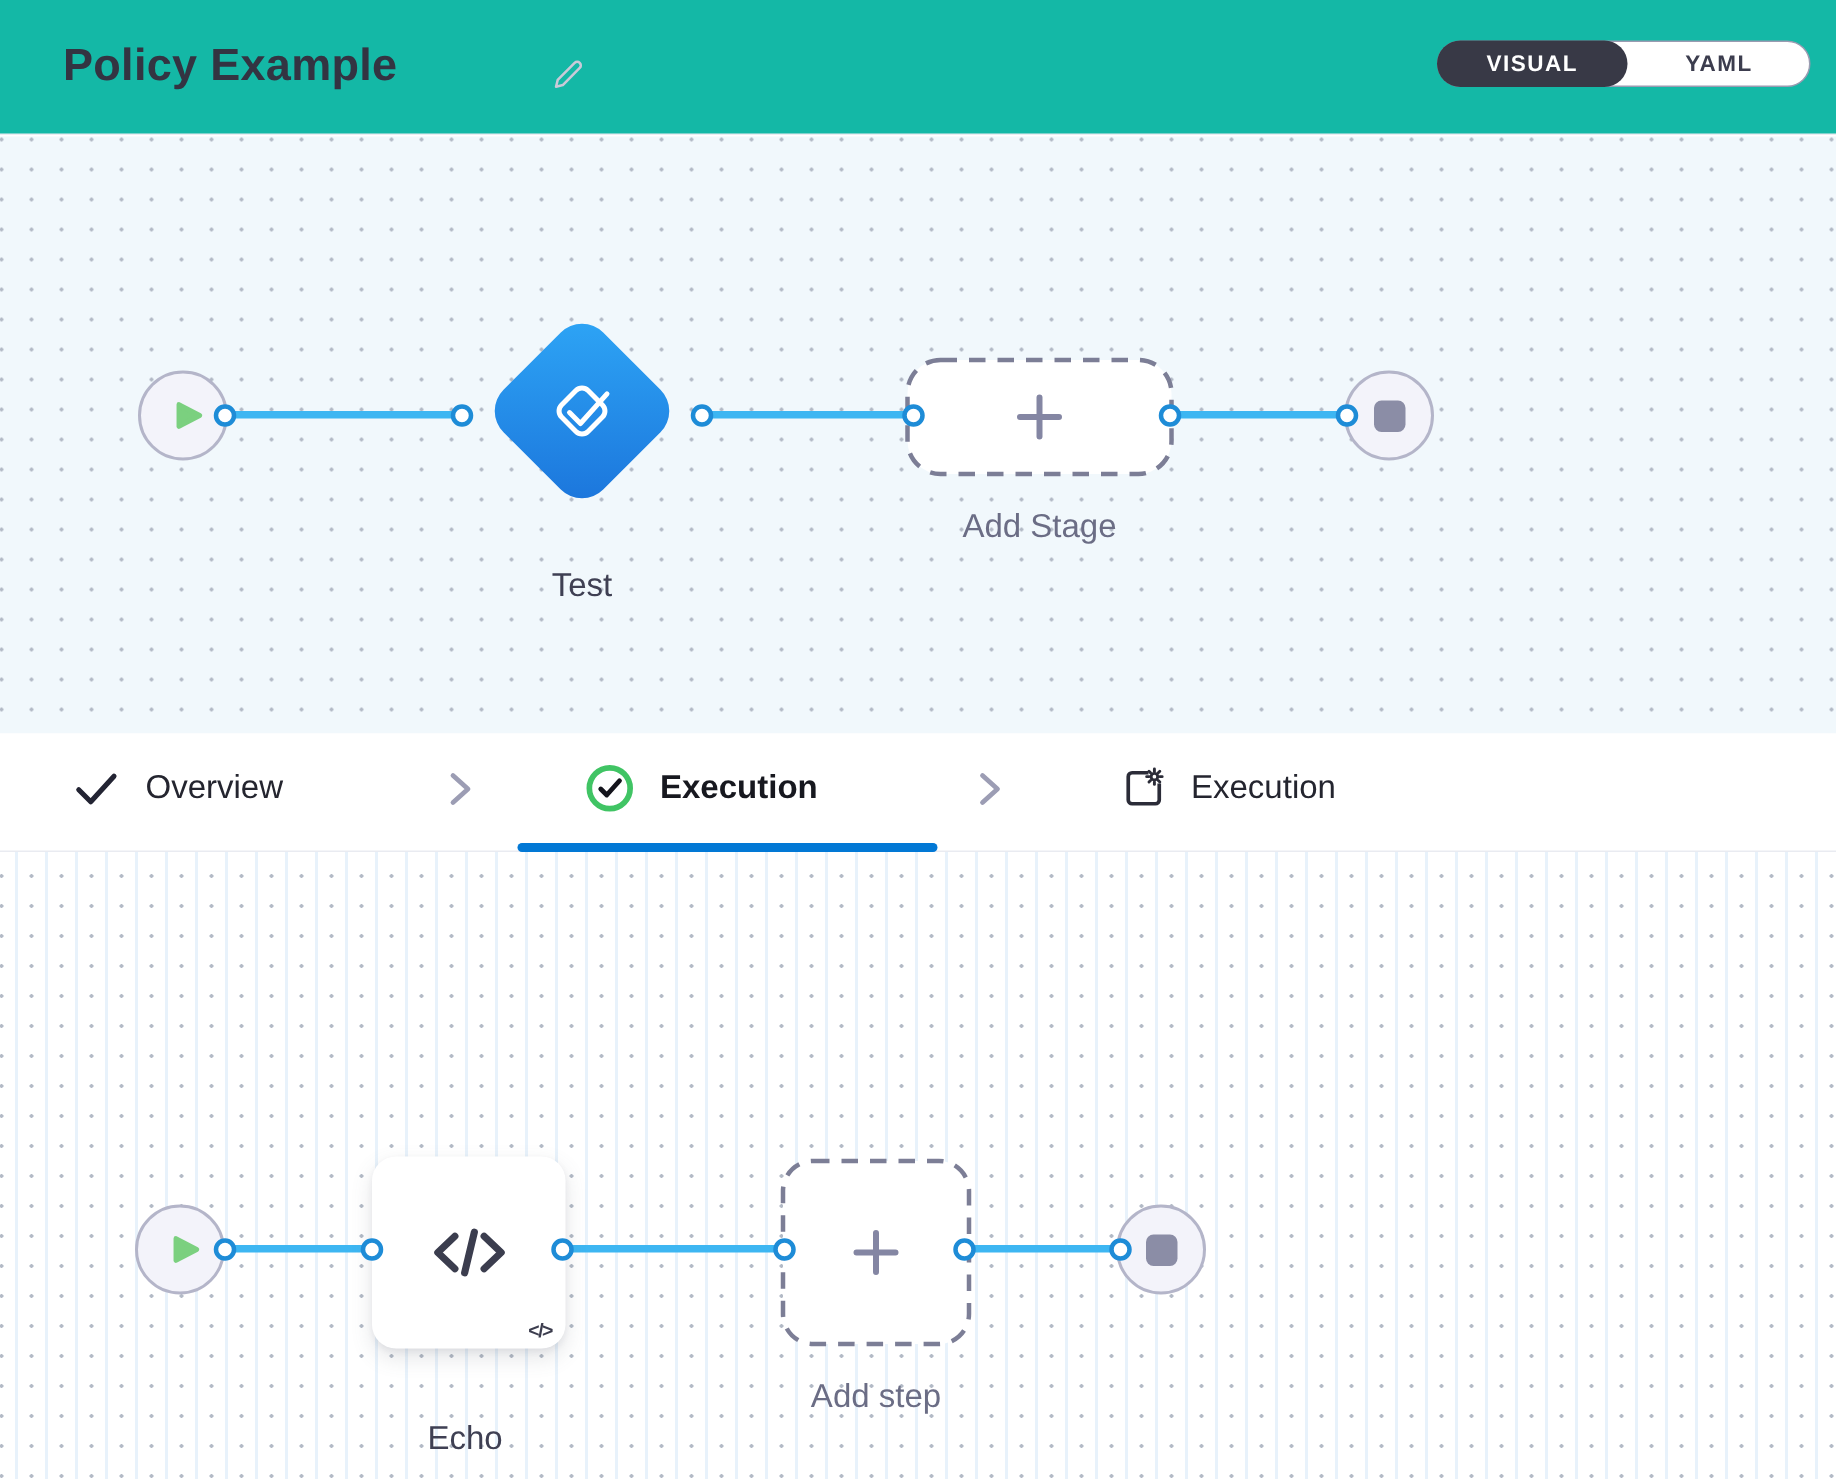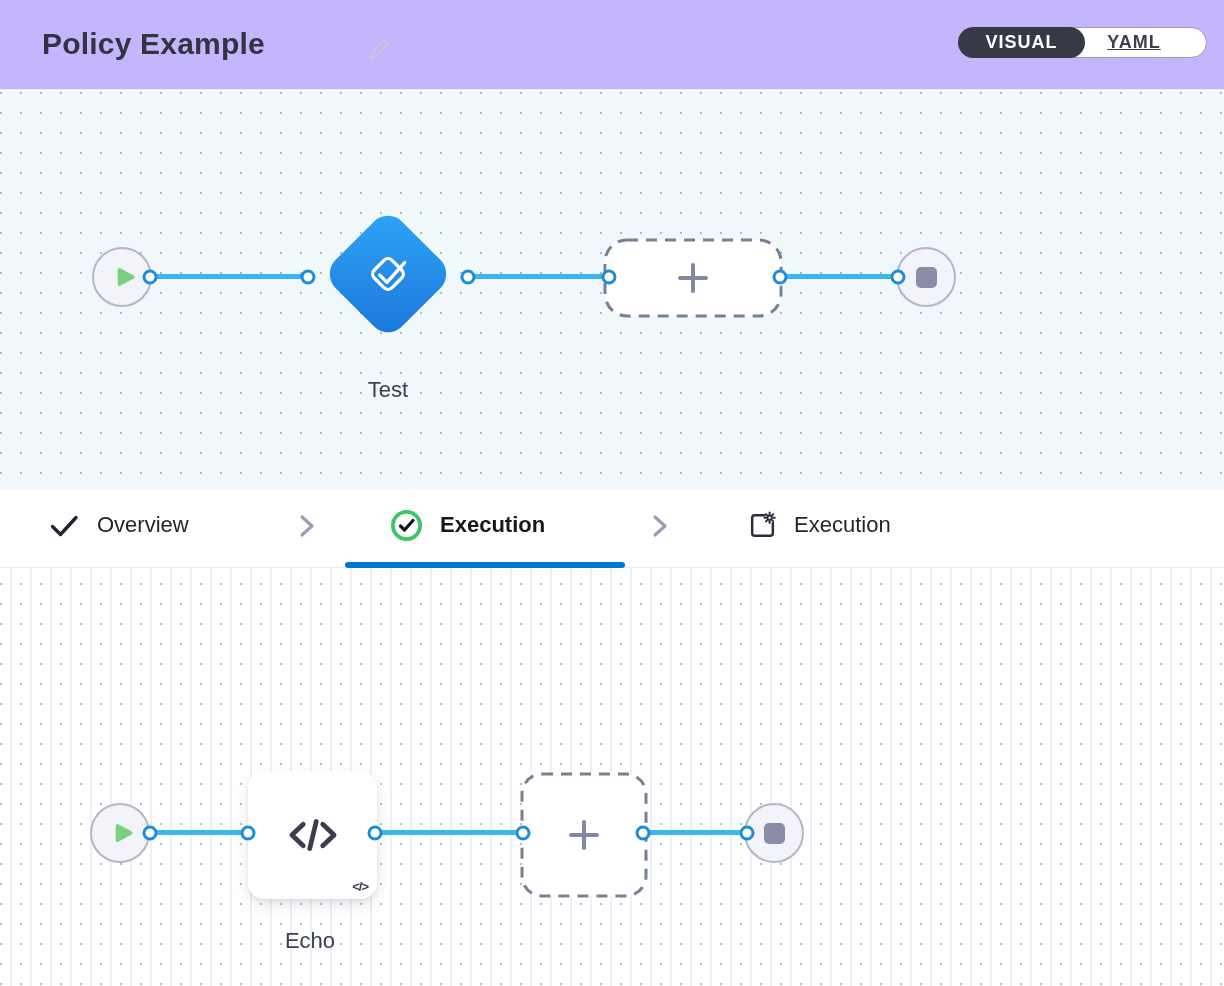--- a/index.html
+++ b/index.html
@@ -1,31 +1,31 @@
 <!DOCTYPE html>
 <html><head>
 <meta charset="utf-8">
 <style>
   html,body{margin:0;padding:0;background:#fff;}
   .app{position:relative;width:1224px;height:986px;overflow:hidden;background:#fff;
        font-family:"Liberation Sans",sans-serif;-webkit-font-smoothing:antialiased;}
 
   
-  .header{position:absolute;left:0;top:0;width:1224px;height:90px;background:#c4b5fd;
+  .header{position:absolute;left:0;top:0;width:1224px;height:90px;background:#14b8a6;
           border-bottom:1px solid #ececf2;box-sizing:border-box;z-index:5;}
   .page-title{position:absolute;left:42px;top:27px;font-size:30px;font-weight:700;
               color:#333442;letter-spacing:.2px;}
   .edit-btn{position:absolute;left:366px;top:37px;width:26px;height:26px;cursor:pointer;}
   .mode-toggle{position:absolute;left:958px;top:27px;width:249px;height:31px;
                border:1px solid #9a9bb1;border-radius:17px;background:#fff;box-sizing:border-box;}
   .seg{position:absolute;display:flex;align-items:center;justify-content:center;
-       font-size:18px;font-weight:700;letter-spacing:1px;cursor:pointer;}
+       font-size:15px;font-weight:700;letter-spacing:1px;cursor:pointer;}
   .seg-visual{left:-1px;top:-1px;width:127px;height:31px;background:#383946;color:#fff;
               border-radius:17px;}
-  .seg-yaml{left:114px;top:0;width:122px;height:29px;color:#3c3d4e;text-decoration:underline;}
+  .seg-yaml{left:126px;top:0;width:122px;height:29px;color:#3c3d4e;}
 
   
   .stage-canvas{position:absolute;left:0;top:91px;width:1224px;height:398px;
     background-color:#f1f8fc;
     background-image:radial-gradient(circle,#b3bac6 1.1px,transparent 1.4px);
     background-size:20px 20px;background-position:11px 12px;}
   .step-canvas{position:absolute;left:0;top:568px;width:1224px;height:418px;
     background-color:#ffffff;
     background-image:radial-gradient(circle,#b3bac6 1.1px,transparent 1.4px),
                      linear-gradient(to right,#e8f2fb 0px,#e8f2fb 2px,transparent 2px);
@@ -117,20 +117,21 @@
     <div class="dashbox" style="left:603px;top:147px;">
       <svg width="180" height="80">
         <rect x="2" y="2" width="176" height="76" rx="22" fill="#ffffff" stroke="#7c7e96" stroke-width="3" stroke-dasharray="11 8"></rect>
       </svg>
       <span class="dash-plus">
         <svg width="36" height="36" viewBox="0 0 36 36">
           <path d="M18 5 V31 M5 18 H31" stroke="#8486a3" stroke-width="4" stroke-linecap="round"></path>
         </svg>
       </span>
     </div>
+    <div class="graph-label lbl-muted" style="left:593px;top:247px;width:200px;">Add Stage</div>
 
     <div class="endnode" style="left:896px;top:156px;">
       <span class="stop-square"></span>
     </div>
 
     <div class="port" style="left:150px;top:186px;"></div>
     <div class="port" style="left:308px;top:186px;"></div>
     <div class="port" style="left:468px;top:186px;"></div>
     <div class="port" style="left:609px;top:186px;"></div>
     <div class="port" style="left:780px;top:186px;"></div>
@@ -209,32 +210,33 @@
     <div class="node-card" style="left:248px;top:203px;">
       <span style="display:flex;">
         <svg width="52" height="52" viewBox="0 0 48 48" fill="none">
           <path d="M15 14 L4.5 24 L15 34" stroke="#3b3d4e" stroke-width="4.4" stroke-linecap="round" stroke-linejoin="round"></path>
           <path d="M33 14 L43.5 24 L33 34" stroke="#3b3d4e" stroke-width="4.4" stroke-linecap="round" stroke-linejoin="round"></path>
           <path d="M27 11.5 L21 36.5" stroke="#3b3d4e" stroke-width="4.4" stroke-linecap="round"></path>
         </svg>
       </span>
       <span class="mini-glyph">&lt;/&gt;</span>
     </div>
-    <div class="graph-label lbl-dark" style="left:240px;top:336px;width:140px;">Echo</div>
+    <div class="graph-label lbl-dark" style="left:240px;top:354px;width:140px;">Echo</div>
 
     <div class="dashbox" style="left:520px;top:204px;">
       <svg width="128" height="126">
         <rect x="2" y="2" width="124" height="122" rx="20" fill="#ffffff" stroke="#7c7e96" stroke-width="3" stroke-dasharray="11 8"></rect>
       </svg>
       <span class="dash-plus">
         <svg width="36" height="36" viewBox="0 0 36 36">
           <path d="M18 5 V31 M5 18 H31" stroke="#8486a3" stroke-width="4" stroke-linecap="round"></path>
         </svg>
       </span>
     </div>
+    <div class="graph-label lbl-muted" style="left:484px;top:350px;width:200px;">Add step</div>
 
     <div class="endnode" style="left:744px;top:235px;">
       <span class="stop-square"></span>
     </div>
 
     <div class="port" style="left:150px;top:265px;"></div>
     <div class="port" style="left:248px;top:265px;"></div>
     <div class="port" style="left:375px;top:265px;"></div>
     <div class="port" style="left:523px;top:265px;"></div>
     <div class="port" style="left:643px;top:265px;"></div>

